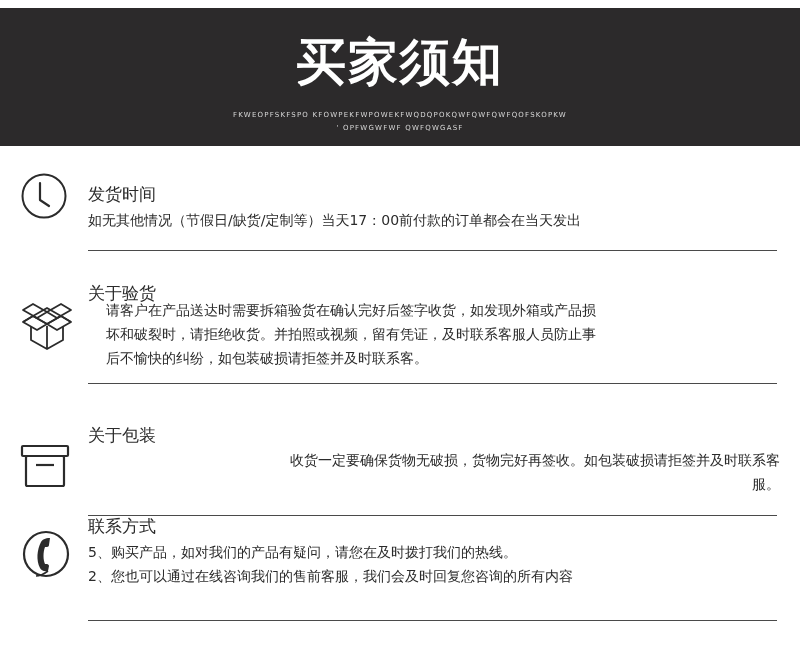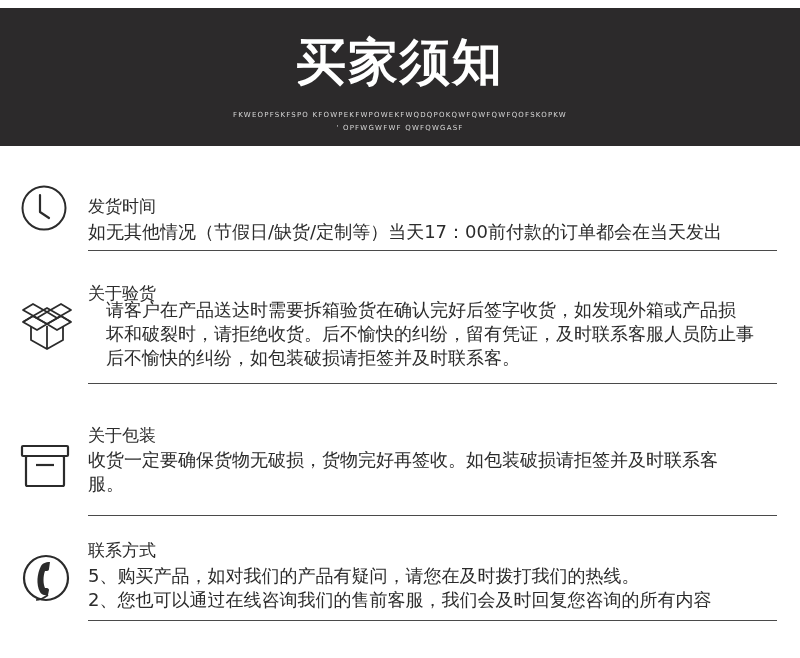--- a/index.html
+++ b/index.html
@@ -9,34 +9,34 @@
   .banner-title { position: absolute; left: 0; width: 800px; top: 24px; text-align: center;
                   color: #ffffff; font-size: 50px; font-weight: bold; letter-spacing: 2px; line-height: 60px; }
   .banner-sub { position: absolute; left: 0; width: 800px; text-align: center; color: #d8d8d8;
                 font-size: 7px; letter-spacing: 1.2px; line-height: 10px; font-family: "DejaVu Sans", sans-serif; }
   .banner-sub.l1 { top: 102px; }
   .banner-sub.l2 { top: 115px; }
 
   .section { position: absolute; left: 0; width: 800px; }
   .section .icon { position: absolute; left: 20px; }
   .section .title { position: absolute; left: 88px; font-size: 17px; line-height: 24px; color: #2b2b2b; white-space: nowrap; }
-  .section .body { position: absolute; left: 88px; width: 692px; font-size: 18px; line-height: 24px; color: #2b2b2b; }
+  .section .body { position: absolute; left: 88px; width: 692px; font-size: 14px; line-height: 24px; color: #2b2b2b; }
   .section .body p { margin: 0; white-space: nowrap; }
   .divider { position: absolute; left: 88px; width: 689px; height: 0; border-top: 1.3px solid #4a4a4a; }
 </style>
 </head>
 <body>
 
 <div class="banner">
   <div class="banner-title">买家须知</div>
   <div class="banner-sub l2">' OPFWGWFWF QWFQWGASF</div>
   <div class="banner-sub l1">FKWEOPFSKFSPO KFOWPEKFWPOWEKFWQDQPOKQWFQWFQWFQOFSKOPKW</div>
 </div>
 
-<div class="section" style="top:180px;height:90px;">
+<div class="section" style="top:168px;height:90px;">
   <span class="icon" style="top:4px;">
     <svg width="48" height="48" viewBox="0 0 48 48">
       <circle cx="24" cy="24" r="21.5" fill="none" stroke="#2b2b2b" stroke-width="2"></circle>
       <polyline points="20,11 20,28 29,34" fill="none" stroke="#2b2b2b" stroke-width="2.2" stroke-linecap="round" stroke-linejoin="round"></polyline>
     </svg>
   </span>
   <div class="title" style="top:14px;">发货时间</div>
   <div class="body" style="top:40px;">
     <p>如无其他情况（节假日/缺货/定制等）当天17：00前付款的订单都会在当天发出</p>
   </div>
@@ -55,45 +55,45 @@
         <polygon points="3,20 17,28 27,22 13,14"></polygon>
         <polygon points="51,20 37,28 27,22 41,14"></polygon>
         <polyline points="11,24 11,38 27,47 43,38 43,24"></polyline>
         <line x1="27" y1="24" x2="27" y2="47"></line>
       </g>
     </svg>
   </span>
   <div class="title" style="top:7px;margin-top:8px;">关于验货</div>
   <div class="body" style="top:32px;margin-left:18px;">
     <p>请客户在产品送达时需要拆箱验货在确认完好后签字收货，如发现外箱或产品损</p>
-    <p>坏和破裂时，请拒绝收货。后不愉快的纠纷，留有凭证，及时联系客服人员防止事</p>
+    <p>坏和破裂时，请拒绝收货。并拍照或视频，留有凭证，及时联系客服人员防止事</p>
     <p>后不愉快的纠纷，如包装破损请拒签并及时联系客。</p>
   </div>
 </div>
 <div class="divider" style="top:383px;"></div>
 
 <div class="section" style="top:418px;height:100px;">
   <span class="icon" style="top:25px;">
     <svg width="50" height="46" viewBox="0 0 50 46">
       <g fill="none" stroke="#2b2b2b" stroke-width="2.2" stroke-linejoin="round">
         <rect x="2" y="3" width="46" height="10" rx="1"></rect>
         <rect x="6" y="13" width="38" height="30" rx="1.5"></rect>
         <line x1="16" y1="22" x2="34" y2="22"></line>
       </g>
     </svg>
   </span>
   <div class="title" style="top:5px;">关于包装</div>
-  <div class="body" style="top:30px;">
+  <div class="body" style="top:30px;text-align:right;">
     <p>收货一定要确保货物无破损，货物完好再签收。如包装破损请拒签并及时联系客</p>
     <p>服。</p>
   </div>
 </div>
 <div class="divider" style="top:515px;"></div>
 
-<div class="section" style="top:534px;height:90px;">
+<div class="section" style="top:510px;height:90px;">
   <span class="icon" style="top:20px;">
     <svg width="52" height="52" viewBox="0 0 52 52">
       <circle cx="26" cy="24" r="22" fill="none" stroke="#2b2b2b" stroke-width="2.2"></circle>
       <path d="M30 8 C25 8 22 10 21 12 C17 20 16 30 20 38 C21 40 24 42 28 41 L29 36 C29 35 28 34 27 34 L25 34 C23 30 23 22 25 17 L27 17 C28 17 29 16 29 15 Z" fill="#2b2b2b"></path>
       <path d="M28 41 C24 44 20 46 16 46" fill="none" stroke="#2b2b2b" stroke-width="1.6"></path>
     </svg>
   </span>
   <div class="title" style="top:4px;">联系方式</div>
   <div class="body" style="top:30px;">
     <p>5、购买产品，如对我们的产品有疑问，请您在及时拨打我们的热线。</p>

